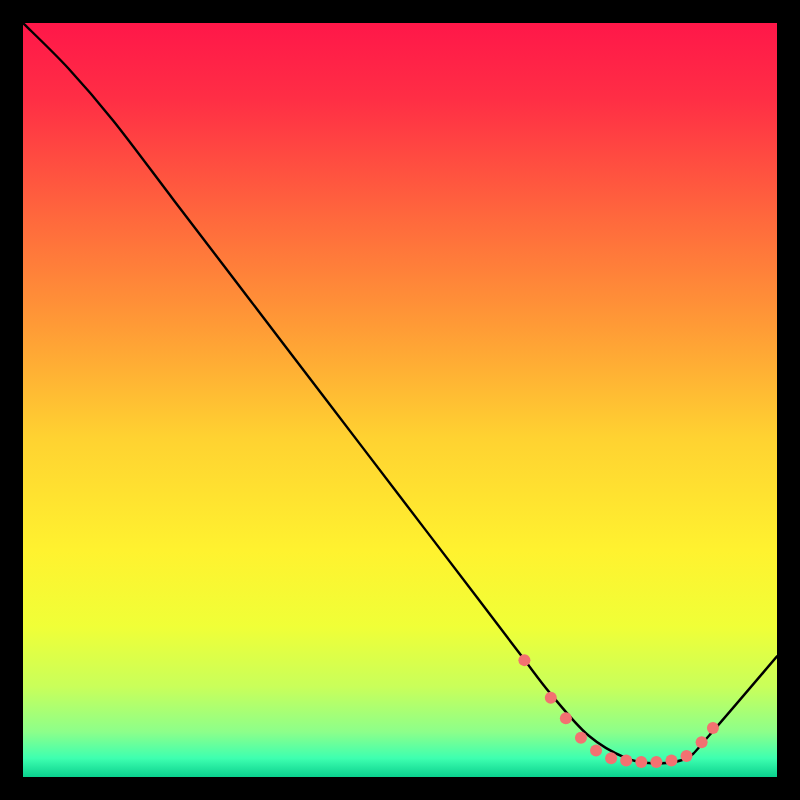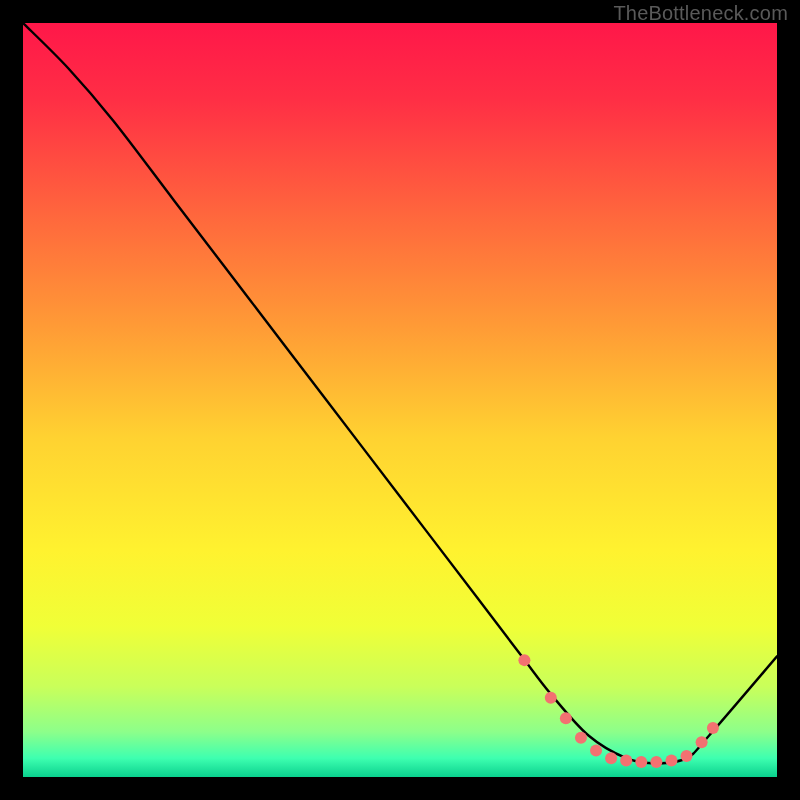--- a/index.html
+++ b/index.html
@@ -32,21 +32,20 @@
     left: 23px;
     top: 23px;
     width: 754px;
     height: 754px;
   }
 </style>
 </head>
 <body>
 
 <div class="frame">
-  <div class="watermark">TheBottleneck.com</div>
 
   <svg class="plot" viewBox="0 0 754 754" preserveAspectRatio="none">
     <defs>
       <linearGradient id="bg-grad" x1="0" y1="0" x2="0" y2="1">
           <stop offset="0.00%" stop-color="#ff1749"></stop>
           <stop offset="10.00%" stop-color="#ff2e45"></stop>
           <stop offset="25.00%" stop-color="#ff653d"></stop>
           <stop offset="40.00%" stop-color="#ff9a36"></stop>
           <stop offset="55.00%" stop-color="#ffd231"></stop>
           <stop offset="70.00%" stop-color="#fff22f"></stop>

